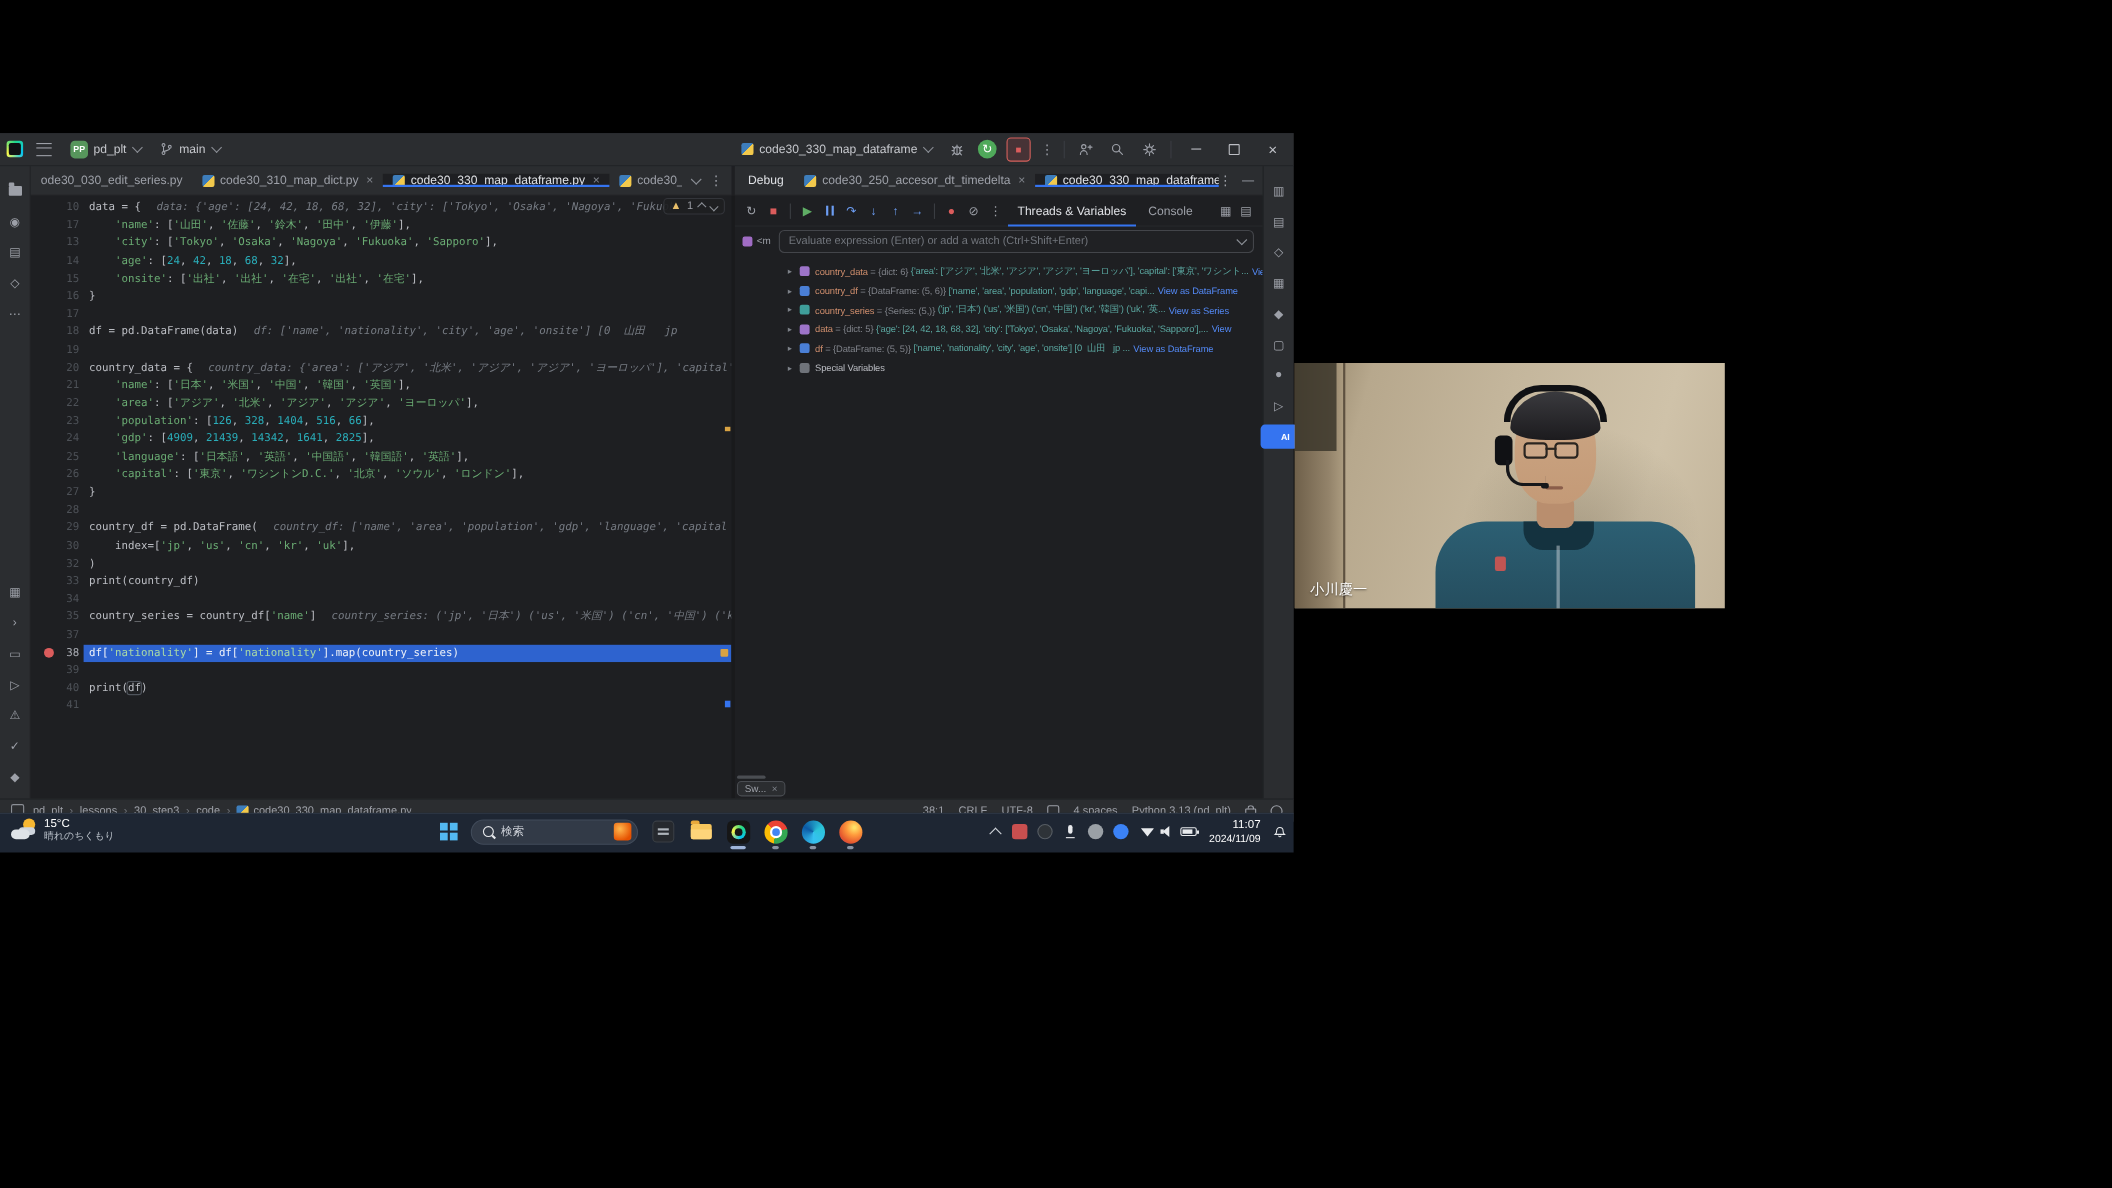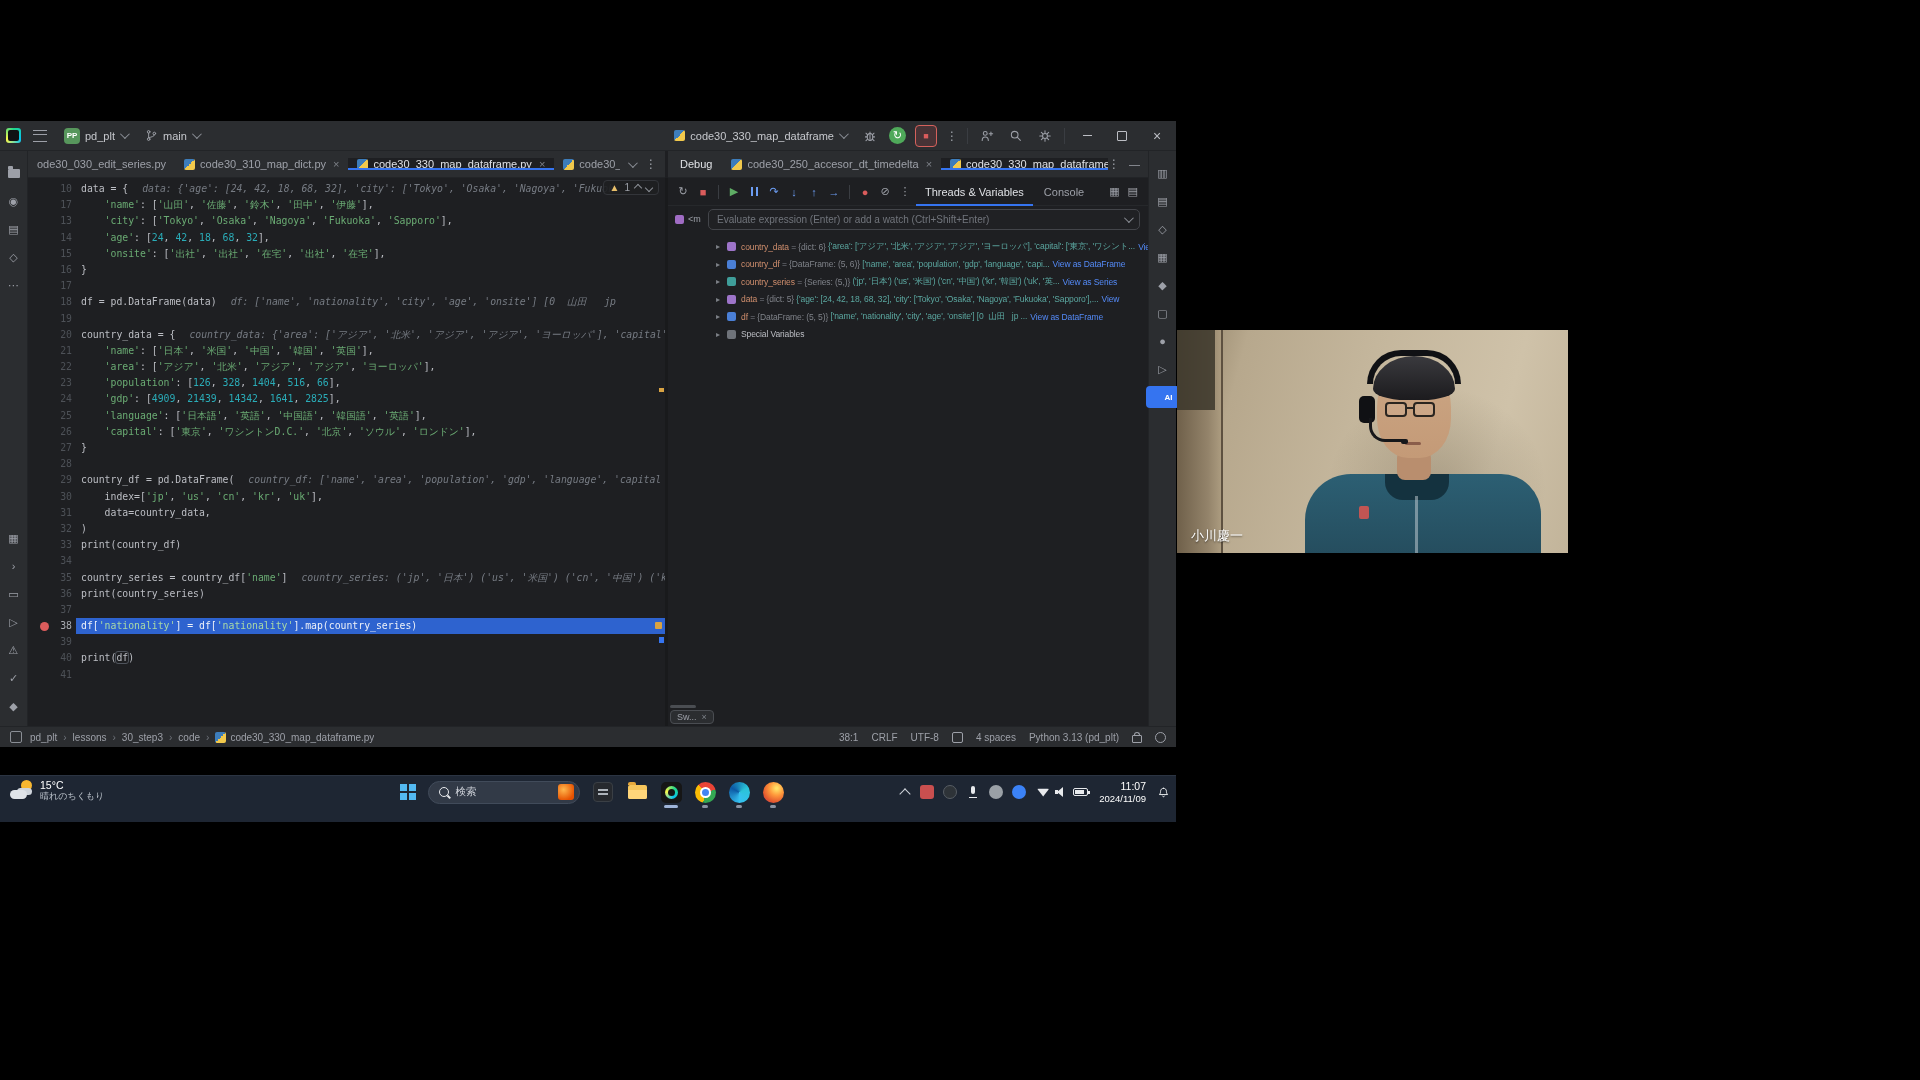--- a/index.html
+++ b/index.html
@@ -110,21 +110,21 @@
   .crumbs{display:flex;align-items:center;gap:6px;white-space:nowrap;overflow:hidden;}
   .crumb-sep{color:#6f737a;}
   .crumb{display:flex;align-items:center;gap:4px;}
   .sb-right{margin-left:auto;display:flex;align-items:center;gap:13px;white-space:nowrap;}
   .mini-sq{width:9px;height:9px;border:1px solid #9da0a8;border-radius:2px;}
   .lock{width:8px;height:6px;border:1px solid #9da0a8;border-radius:1px;position:relative;margin-top:3px;}
   .lock::before{content:"";position:absolute;top:-4px;left:1px;width:4px;height:3px;border:1px solid #9da0a8;border-bottom:none;border-radius:3px 3px 0 0;}
   .mini-circ{width:9px;height:9px;border:1px solid #9da0a8;border-radius:50%;}
 
   
-  .taskbar{position:absolute;left:0;top:739px;width:1176px;height:47px;background:#1e2633;border-top:1px solid #2b3442;box-sizing:border-box;margin-top:36px;}
+  .taskbar{position:absolute;left:0;top:739px;width:1176px;height:36px;background:#1e2633;border-top:1px solid #2b3442;box-sizing:border-box;}
   .weather{position:absolute;left:10px;top:3px;display:flex;align-items:center;gap:6px;}
   .w-ic{width:24px;height:20px;position:relative;}
   .w-ic::before{content:"";position:absolute;right:2px;top:0;width:11px;height:11px;border-radius:50%;background:#f7b731;}
   .w-ic::after{content:"";position:absolute;left:0;bottom:1px;width:17px;height:9px;border-radius:6px;background:#dfe3e8;box-shadow:6px -3px 0 -1px #cfd5dc;}
   .w-tx{line-height:1.15;}
   .w-temp{font-size:10.5px;color:#fff;}
   .w-sub{font-size:9px;color:#b9c0c9;}
   .tb-center{position:absolute;left:400px;top:0;height:32px;display:flex;align-items:center;gap:12px;}
   .start{display:grid;grid-template-columns:7px 7px;grid-template-rows:7px 7px;gap:1.5px;}
   .start i{background:#53b9f1;display:block;}
@@ -350,26 +350,24 @@
           <div class="code-line"><span class="gutter"><span>21</span></span><span class="line-body">    <span class="tk-s">'name'</span>: [<span class="tk-s">'日本'</span>, <span class="tk-s">'米国'</span>, <span class="tk-s">'中国'</span>, <span class="tk-s">'韓国'</span>, <span class="tk-s">'英国'</span>],</span></div>
           <div class="code-line"><span class="gutter"><span>22</span></span><span class="line-body">    <span class="tk-s">'area'</span>: [<span class="tk-s">'アジア'</span>, <span class="tk-s">'北米'</span>, <span class="tk-s">'アジア'</span>, <span class="tk-s">'アジア'</span>, <span class="tk-s">'ヨーロッパ'</span>],</span></div>
           <div class="code-line"><span class="gutter"><span>23</span></span><span class="line-body">    <span class="tk-s">'population'</span>: [<span class="tk-n">126</span>, <span class="tk-n">328</span>, <span class="tk-n">1404</span>, <span class="tk-n">516</span>, <span class="tk-n">66</span>],</span></div>
           <div class="code-line"><span class="gutter"><span>24</span></span><span class="line-body">    <span class="tk-s">'gdp'</span>: [<span class="tk-n">4909</span>, <span class="tk-n">21439</span>, <span class="tk-n">14342</span>, <span class="tk-n">1641</span>, <span class="tk-n">2825</span>],</span></div>
           <div class="code-line"><span class="gutter"><span>25</span></span><span class="line-body">    <span class="tk-s">'language'</span>: [<span class="tk-s">'日本語'</span>, <span class="tk-s">'英語'</span>, <span class="tk-s">'中国語'</span>, <span class="tk-s">'韓国語'</span>, <span class="tk-s">'英語'</span>],</span></div>
           <div class="code-line"><span class="gutter"><span>26</span></span><span class="line-body">    <span class="tk-s">'capital'</span>: [<span class="tk-s">'東京'</span>, <span class="tk-s">'ワシントンD.C.'</span>, <span class="tk-s">'北京'</span>, <span class="tk-s">'ソウル'</span>, <span class="tk-s">'ロンドン'</span>],</span></div>
           <div class="code-line"><span class="gutter"><span>27</span></span><span class="line-body">}</span></div>
           <div class="code-line"><span class="gutter"><span>28</span></span><span class="line-body"></span></div>
           <div class="code-line"><span class="gutter"><span>29</span></span><span class="line-body">country_df = pd.DataFrame(<span class="hint">country_df: ['name', 'area', 'population', 'gdp', 'language', 'capital</span></span></div>
           <div class="code-line"><span class="gutter"><span>30</span></span><span class="line-body">    index=[<span class="tk-s">'jp'</span>, <span class="tk-s">'us'</span>, <span class="tk-s">'cn'</span>, <span class="tk-s">'kr'</span>, <span class="tk-s">'uk'</span>],</span></div>
-          <div class="code-line"><span class="gutter"><span>31</span></span><span class="line-body">    data=country_data,</span></div>
           <div class="code-line"><span class="gutter"><span>32</span></span><span class="line-body">)</span></div>
           <div class="code-line"><span class="gutter"><span>33</span></span><span class="line-body">print(country_df)</span></div>
           <div class="code-line"><span class="gutter"><span>34</span></span><span class="line-body"></span></div>
           <div class="code-line"><span class="gutter"><span>35</span></span><span class="line-body">country_series = country_df[<span class="tk-s">'name'</span>]<span class="hint">country_series: ('jp', '日本') ('us', '米国') ('cn', '中国') ('k</span></span></div>
-          <div class="code-line"><span class="gutter"><span>36</span></span><span class="line-body">print(country_series)</span></div>
           <div class="code-line"><span class="gutter"><span>37</span></span><span class="line-body"></span></div>
           <div class="code-line hl"><span class="gutter"><span class="bp-dot"></span><span>38</span></span><span class="line-body">df[<span class="tk-s">'nationality'</span>] = df[<span class="tk-s">'nationality'</span>].map(country_series)</span></div>
           <div class="code-line"><span class="gutter"><span>39</span></span><span class="line-body"></span></div>
           <div class="code-line"><span class="gutter"><span>40</span></span><span class="line-body">print(<span class="tk-mark">df</span>)</span></div>
           <div class="code-line"><span class="gutter"><span>41</span></span><span class="line-body"></span></div>
         </div>
       <div class="inspections">
         <span class="warn-tri">▲</span>
         <span>1</span>
         <span class="mini-chev up"></span>

